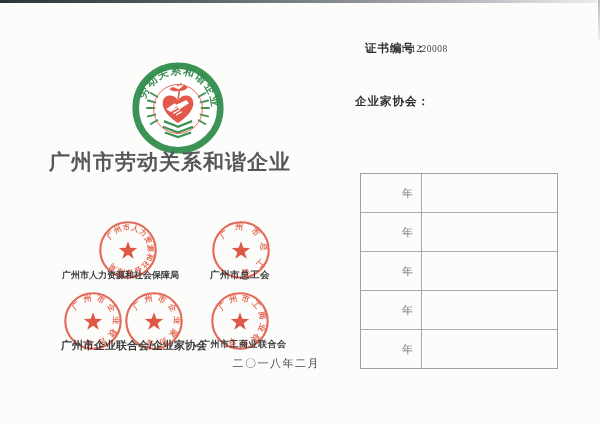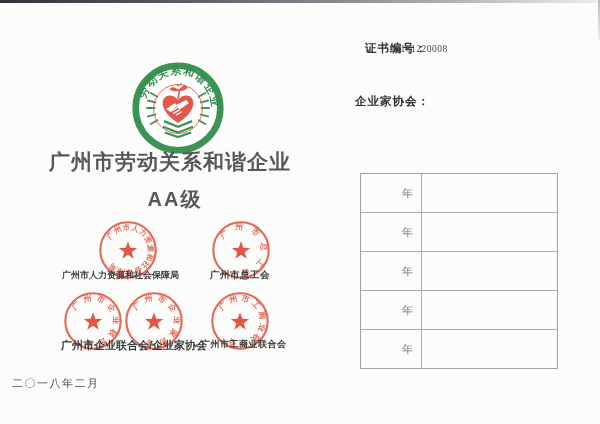--- a/index.html
+++ b/index.html
@@ -21,22 +21,22 @@
   .s-long text{font-size:7.6px;letter-spacing:.6px;}
   .s-6 text{font-size:8.2px;letter-spacing:7.5px;}
   .s-8 text{font-size:8.2px;letter-spacing:4.2px;}
   .s-9 text{font-size:8.2px;letter-spacing:3.1px;}
 
   .seal-label{position:absolute;font-weight:700;color:#3b3b3d;white-space:nowrap;}
   .lbl1{left:62px;top:269px;font-size:9px;}
   .lbl2{left:210px;top:269px;font-size:9.5px;letter-spacing:.5px;}
   .lbl3{left:61px;top:338px;font-size:11px;}
   .lbl4{left:201px;top:338px;font-size:9px;letter-spacing:.5px;}
-  .issue-date{position:absolute;left:12px;top:356px;width:290px;text-align:left;
-    font-size:11px;letter-spacing:1.5px;color:#47474a;margin-top:20px;}
+  .issue-date{position:absolute;left:30px;top:356px;width:290px;text-align:right;
+    font-size:11px;letter-spacing:1.5px;color:#47474a;}
 
   
   .fld-label{position:absolute;font-size:11.5px;font-weight:700;letter-spacing:1px;color:#2e2e30;white-space:nowrap;}
   .cert-no-label{left:365px;top:41px;}
   .cert-no{position:absolute;left:390px;top:44px;font-family:"Liberation Serif",serif;
     font-size:9.5px;color:#454547;letter-spacing:.5px;}
   .holder-label{left:355px;top:94px;}
   .holder-name{position:absolute;left:431px;top:97px;font-family:"Liberation Serif",serif;
     font-size:9.5px;color:#4a4a4c;letter-spacing:.5px;white-space:nowrap;}
   .verify-title{left:355px;top:154px;}
@@ -99,21 +99,20 @@
       <path d="M50,40.5 C50.5,36 52,33.5 51,29.5" stroke="#e2584a" stroke-width="1.7" fill="none"></path>
       <path d="M51,31 C47,27 43,27 41,30 C44,32.5 48.5,33 51,31 Z" fill="#e2584a"></path>
       <path d="M51,31 C54,26 58.5,25 60.5,28 C58.5,31 53.5,33 51,31 Z" fill="#e2584a"></path>
       <circle cx="50" cy="26" r="1" fill="#e2584a"></circle>
         <circle cx="53" cy="24.5" r="1" fill="#e2584a"></circle>
       <circle cx="56.5" cy="26" r="1" fill="#e2584a"></circle>
     </g>
   </svg>
 
   <div class="title1">广州市劳动关系和谐企业</div>
-  <div class="title2">AA级</div>
 
   <svg class="seal s-long" style="left:97px;top:219px;" viewBox="0 0 64 64">
     <circle cx="32" cy="32" r="28.6" fill="none" stroke="#e2604c" stroke-width="2.2"></circle>
     <path id="arc1" d="M 11,32 A 21,21 0 1 1 53,32 A 21,21 0 1 1 11,32" fill="none"></path>
     <text transform="rotate(30 32 32)"><textPath href="#arc1">广州市人力资源和社会保障局</textPath></text>
     <polygon points="32,23 34.4,29.8 41.5,29.9 35.8,34.2 37.9,41.1 32,37 26.1,41.1 28.2,34.2 22.5,29.9 29.6,29.8" fill="#dd4b38"></polygon>
   </svg>
   <svg class="seal s-6" style="left:210px;top:219px;" viewBox="0 0 64 64">
     <circle cx="32" cy="32" r="28.6" fill="none" stroke="#e2604c" stroke-width="2.2"></circle>
     <path id="arc2" d="M 11,32 A 21,21 0 1 1 53,32 A 21,21 0 1 1 11,32" fill="none"></path>

